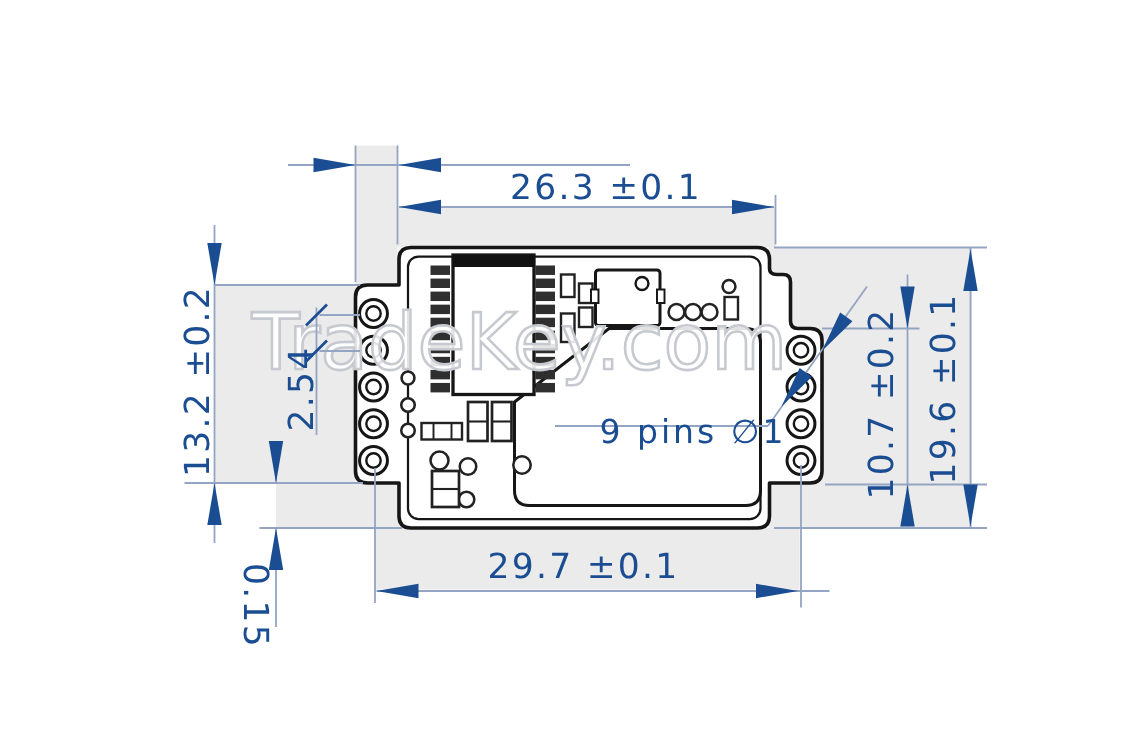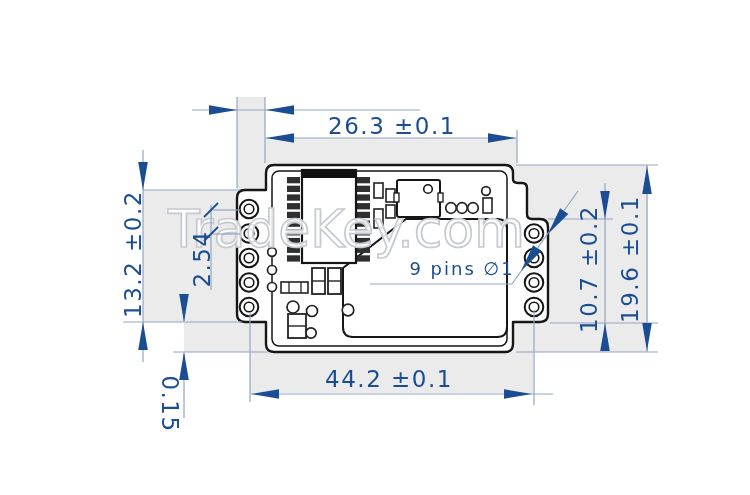--- a/index.html
+++ b/index.html
@@ -7,22 +7,22 @@
          font-family:"DejaVu Sans","Liberation Sans",sans-serif;}
   #stage svg{position:absolute;left:0;top:0;}
   .layer1{z-index:1;} .layer3{z-index:3;}
   .watermark{position:absolute;z-index:2;left:168px;top:203px;font-size:52px;line-height:1;
              font-family:"DejaVu Sans",sans-serif;font-weight:400;letter-spacing:0px;
              color:rgba(255,255,255,0.88);-webkit-text-stroke:1.7px #c6cad0;white-space:nowrap;}
   .dim{position:absolute;z-index:4;color:#1b4d92;font-size:23px;line-height:1;white-space:nowrap;
        letter-spacing:1.5px;transform:translate(-50%,-50%);}
   .dim.vccw{transform:translate(-50%,-50%) rotate(-90deg);}
   .dim.vcw{transform:translate(-50%,-50%) rotate(90deg);}
-  .pinsnote{position:absolute;z-index:4;color:#1b4d92;font-size:18px;line-height:1;
-            letter-spacing:2px;white-space:nowrap;transform:translate(-50%,-50%);}
+  .pinsnote{position:absolute;z-index:4;color:#1b4d92;font-size:22px;line-height:1;
+            letter-spacing:2px;white-space:nowrap;transform:translate(-50%,-50%);margin-top:20px;}
 </style>
 </head>
 <body>
 
 <div id="stage">
 
   <svg class="layer1" width="750" height="495" viewBox="0 0 750 495">
 
     <g fill="#ebebeb">
       <rect x="143" y="190" width="94" height="132"></rect>
@@ -182,22 +182,22 @@
       <polygon points="532,394 504,389.2 504,398.8"></polygon>
       <polygon points="521,271 533.1,245.3 541.3,251.1"></polygon>
       <polygon points="548,234 560.1,208.3 568.3,214.1"></polygon>
     </g>
     <g stroke="#1b4d92" stroke-width="1.8">
       <line x1="204" y1="217" x2="218" y2="203"></line>
       <line x1="204" y1="241" x2="218" y2="227"></line>
     </g>
   </svg>
 
-  <div class="dim" style="left:392px;top:126px;">26.3 ±0.1</div>
+  <div class="dim" style="left:404px;top:126px;">26.3 ±0.1</div>
   <div class="dim vccw" style="left:133px;top:254px;">13.2 ±0.2</div>
   <div class="dim vccw" style="left:202px;top:259px;">2.54</div>
   <div class="dim vccw" style="left:589px;top:269px;">10.7 ±0.2</div>
   <div class="dim vccw" style="left:630px;top:259px;">19.6 ±0.1</div>
-  <div class="dim" style="left:389px;top:379px;">44.2 ±0.1</div>
+  <div class="dim" style="left:389px;top:379px;">29.7 ±0.1</div>
   <div class="dim vcw" style="left:169px;top:404px;">0.15</div>
   <div class="pinsnote" style="left:462px;top:269px;">9 pins ∅1</div>
 
 </div>
 
 </body></html>

